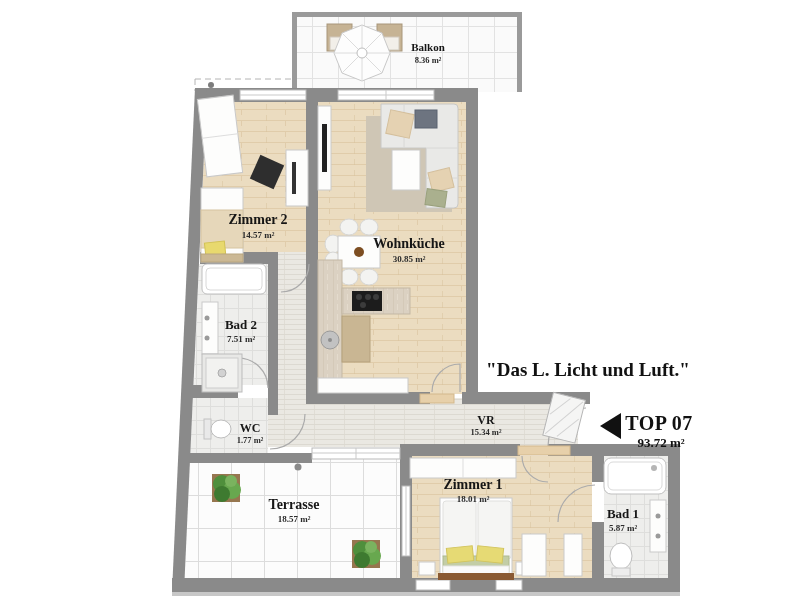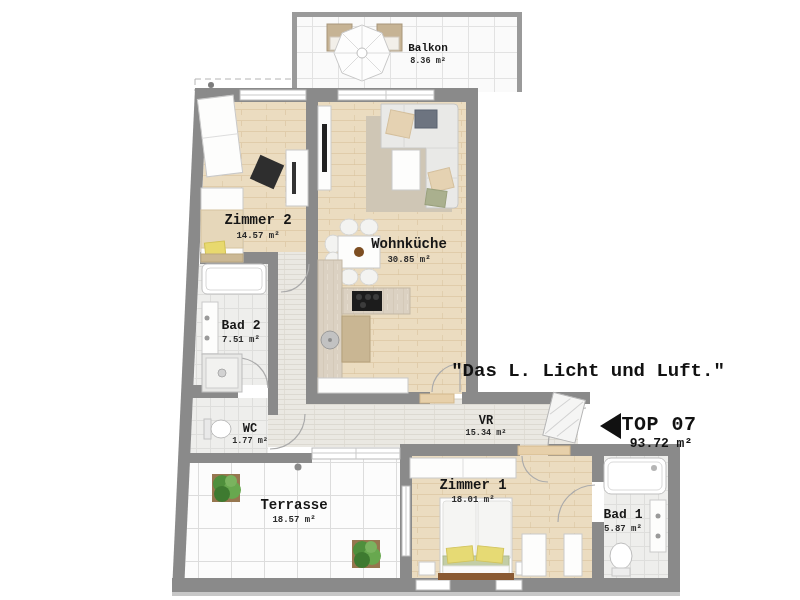--- a/index.html
+++ b/index.html
@@ -1,17 +1,17 @@
 <!DOCTYPE html>
 <html><head>
 <meta charset="utf-8">
 <style>
   html,body{margin:0;padding:0;background:#ffffff;}
   .stage{position:relative;width:800px;height:600px;background:#ffffff;overflow:hidden;
-         font-family:Liberation Mono, monospace;}
+         font-family:Liberation Serif, serif;}
   svg{position:absolute;left:0;top:0;}
   .wall{fill:#8a8a8a;}
   .wallThin{fill:#9a9a9a;}
   .win{fill:#ffffff;stroke:#b9b9b9;stroke-width:1;}
   .winline{stroke:#c9c9c9;stroke-width:1;}
   .furn{fill:#fdfdfc;stroke:#c9c9c9;stroke-width:1;}
   .furnlt{fill:#f3f3f1;stroke:#d6d6d4;stroke-width:1;}
   .arc{fill:none;stroke:#ababab;stroke-width:1.2;}
   .lbl{font-weight:700;fill:#161616;text-anchor:middle;}
   .area{font-weight:700;fill:#2b2b2b;text-anchor:middle;}

